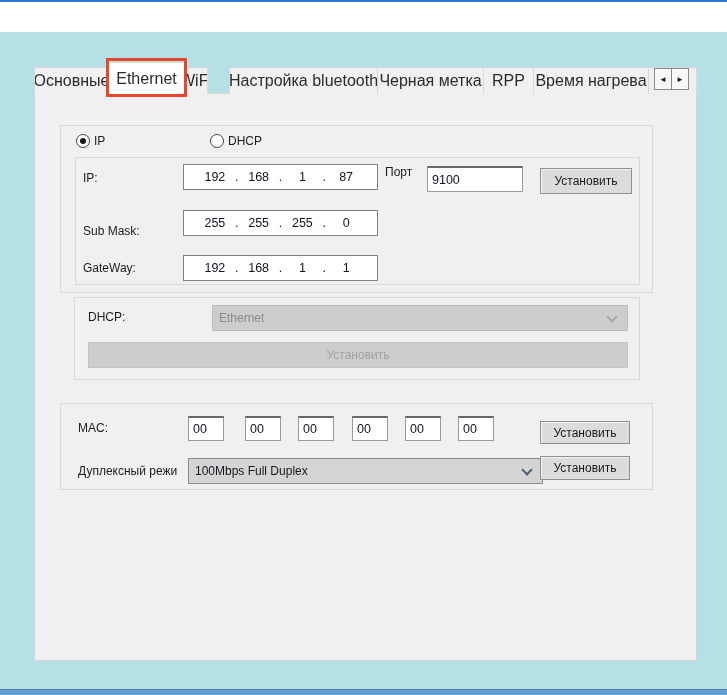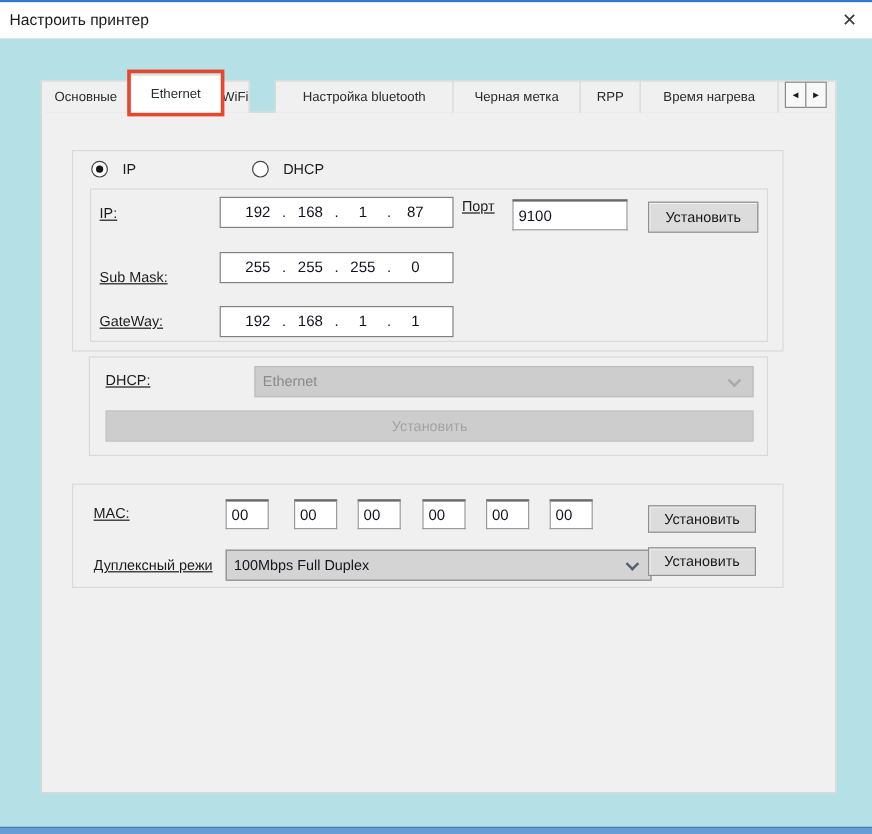--- a/index.html
+++ b/index.html
@@ -12,21 +12,21 @@
   
   #topline  { position:absolute; left:0; top:0; width:727px; height:2px; background:#3273d6; }
   #titlebar { position:absolute; left:0; top:2px; width:727px; height:30px; background:#ffffff; }
   #title-text { position:absolute; left:8px; top:0; line-height:30px; font-size:13px; color:#1a1a1a; }
   #close-btn { position:absolute; right:4px; top:0; width:30px; height:30px; display:flex; align-items:center; justify-content:center; font-size:15px; color:#3c3c3c; cursor:default; }
   #dlg-body  { position:absolute; left:0; top:32px; width:727px; height:657px; background:#b4e0e6; }
   #bottombar { position:absolute; left:0; top:689px; width:727px; height:6px; background:#669dd4; border-top:1px solid #4a7cb2; }
 
   
   #panel { position:absolute; left:34px; top:93px; width:663px; height:568px; background:#f0f0f0; border:1px solid #d6d6d6; z-index:1; }
-  .tab { position:absolute; top:67px; height:27px; background:#f0f0f0; border:1px solid #d9d9d9; border-bottom:none; font-size:11px; color:#2b2b2b; display:flex; align-items:center; justify-content:center; z-index:2; white-space:nowrap; overflow:hidden; }
+  .tab { position:absolute; top:67px; height:27px; background:#f0f0f0; border:1px solid #d9d9d9; border-bottom:none; font-size:16px; color:#2b2b2b; display:flex; align-items:center; justify-content:center; z-index:2; white-space:nowrap; overflow:hidden; }
   .tab.selected { top:62px; height:33px; background:#ffffff; z-index:3; }
   #tab-0 { left:34px;  width:75px; }
   #tab-1 { left:108px; width:77px; }
   #tab-2 { left:184px; width:24px; }
   #tab-3 { left:229px; width:149px; }
   #tab-4 { left:377px; width:107px; }
   #tab-5 { left:483px; width:51px; }
   #tab-6 { left:533px; width:116px; }
   #tab-7 { left:648px; width:49px; justify-content:flex-start; padding-left:6px; }
   #tabscroll { position:absolute; left:655px; top:68px; display:flex; z-index:4; }
@@ -34,28 +34,28 @@
   #redbox { position:absolute; left:106px; top:58px; width:81px; height:39px; border:3px solid #e8472c; z-index:5; pointer-events:none; }
 
   
   .gbox { position:absolute; border:1px solid #d9d9d9; z-index:2; }
   #gb-ip       { left:60px; top:125px; width:593px; height:168px; }
   #gb-ip-inner { left:75px; top:157px; width:565px; height:128px; }
   #gb-dhcp     { left:74px; top:297px; width:566px; height:83px; }
   #gb-mac      { left:60px; top:403px; width:593px; height:87px; }
 
   
-  .radio-wrap { position:absolute; display:flex; align-items:center; gap:12px; font-size:12px; color:#1c1c1c; z-index:3; }
+  .radio-wrap { position:absolute; display:flex; align-items:center; gap:4px; font-size:12px; color:#1c1c1c; z-index:3; }
   #radio-ip-wrap   { left:76px;  top:134px; }
   #radio-dhcp-wrap { left:210px; top:134px; }
   .radio { width:14px; height:14px; border-radius:50%; border:1px solid #454545; background:#fff; position:relative; }
   .radio.checked::after { content:""; position:absolute; inset:3px; border-radius:50%; background:#161616; }
 
   
-  .lbl { position:absolute; font-size:12px; color:#1c1c1c; white-space:nowrap; z-index:3;text-decoration:underline; }
+  .lbl { position:absolute; font-size:12px; color:#1c1c1c; white-space:nowrap; z-index:3; }
   #lbl-ip      { left:83px; top:171px; }
   #lbl-submask { left:83px; top:216px;margin-top:8px; }
   #lbl-gateway { left:83px; top:261px; }
   #lbl-port    { left:385px; top:165px; }
   #lbl-dhcp    { left:88px; top:310px; }
   #lbl-mac     { left:78px; top:421px; }
   #lbl-duplex  { left:78px; top:464px; width:109px; overflow:hidden; }
 
   
   .ipbox { position:absolute; left:183px; width:195px; height:26px; background:#fff; border:1px solid #808080; display:flex; align-items:center; font-size:12.5px; color:#13131f; padding:8px 12px; z-index:3; }
@@ -86,26 +86,20 @@
   .chev { position:absolute; right:11px; top:7px; width:8px; height:8px; border-right:2px solid; border-bottom:2px solid; transform:rotate(45deg); }
   #combo-dhcp .chev   { color:#a9a9a9; }
   #combo-duplex .chev { color:#53616e; }
 </style>
 </head>
 <body>
 
 <div id="win">
   <div id="topline"></div>
 
-  <div id="titlebar">
-    <div id="title-text">Настроить принтер</div>
-    <div id="close-btn">
-      <span>✕</span>
-    </div>
-  </div>
 
   <div id="dlg-body"></div>
 
   <div class="tab" id="tab-0">Основные</div>
   <div class="tab selected" id="tab-1">Ethernet</div>
   <div class="tab" id="tab-2">WiFi</div>
   <div class="tab" id="tab-3">Настройка bluetooth</div>
   <div class="tab" id="tab-4">Черная метка</div>
   <div class="tab" id="tab-5">RPP</div>
   <div class="tab" id="tab-6">Время нагрева</div>

